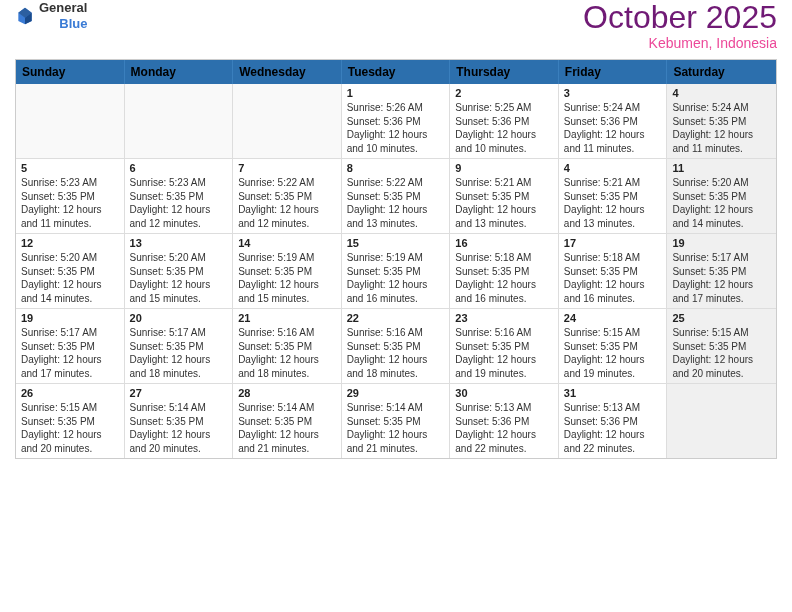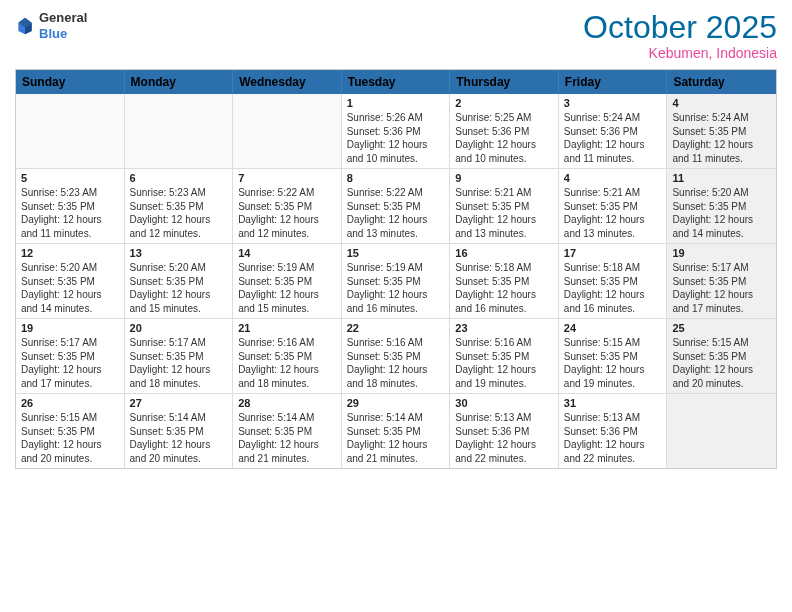--- a/index.html
+++ b/index.html
@@ -6,53 +6,53 @@
     body {
       width: 792px;
       height: 612px;
       font-family: Arial, sans-serif;
       background: #fff;
       overflow: hidden;
     }
     .page {
       width: 792px;
       height: 436px;
-      padding: 10px 15px;
+      padding: 0 15px;
       display: flex;
       flex-direction: column;
     }
     .header {
       display: flex;
       align-items: flex-start;
       justify-content: space-between;
       margin-bottom: 8px;
     }
     .logo {
       display: flex;
       align-items: center;
       gap: 4px;
     }
     .logo-text {
       font-size: 13px;
       font-weight: bold;
       line-height: 1.2;
     }
     .logo-general { color: #333; }
-    .logo-blue { color: #3a7bd5; }
+    .logo-blue { color: #3a7bd5; text-align: right; }
     .logo-icon {
       width: 20px;
       height: 20px;
     }
     .title-block {
       text-align: right;
     }
     .month-title {
       font-size: 32px;
       font-weight: normal;
-      color: #0369a1;
+      color: #701a75;
       line-height: 1.1;
     }
     .location {
       font-size: 14px;
       color: #ec4899;
     }
     .calendar {
       flex: 1;
       display: flex;
       flex-direction: column;

